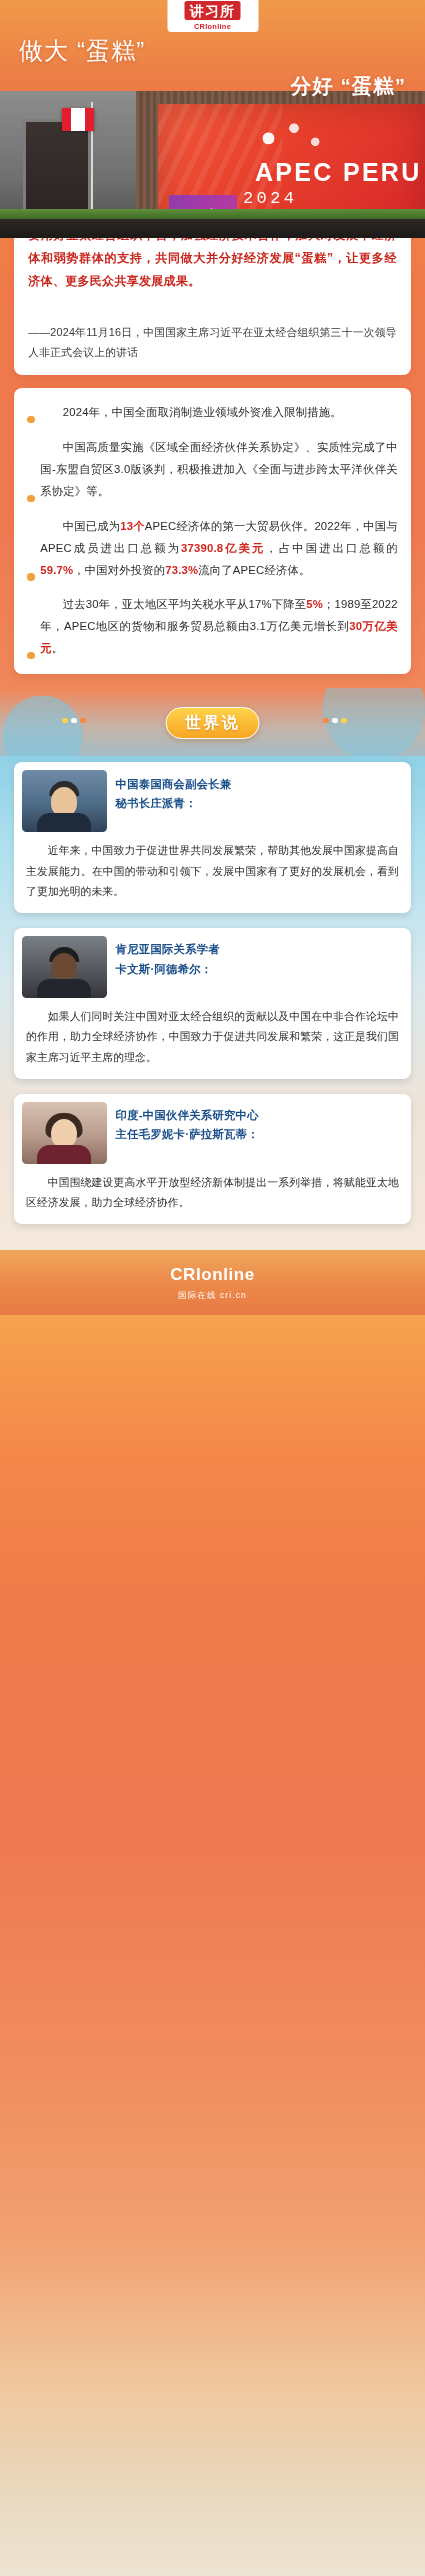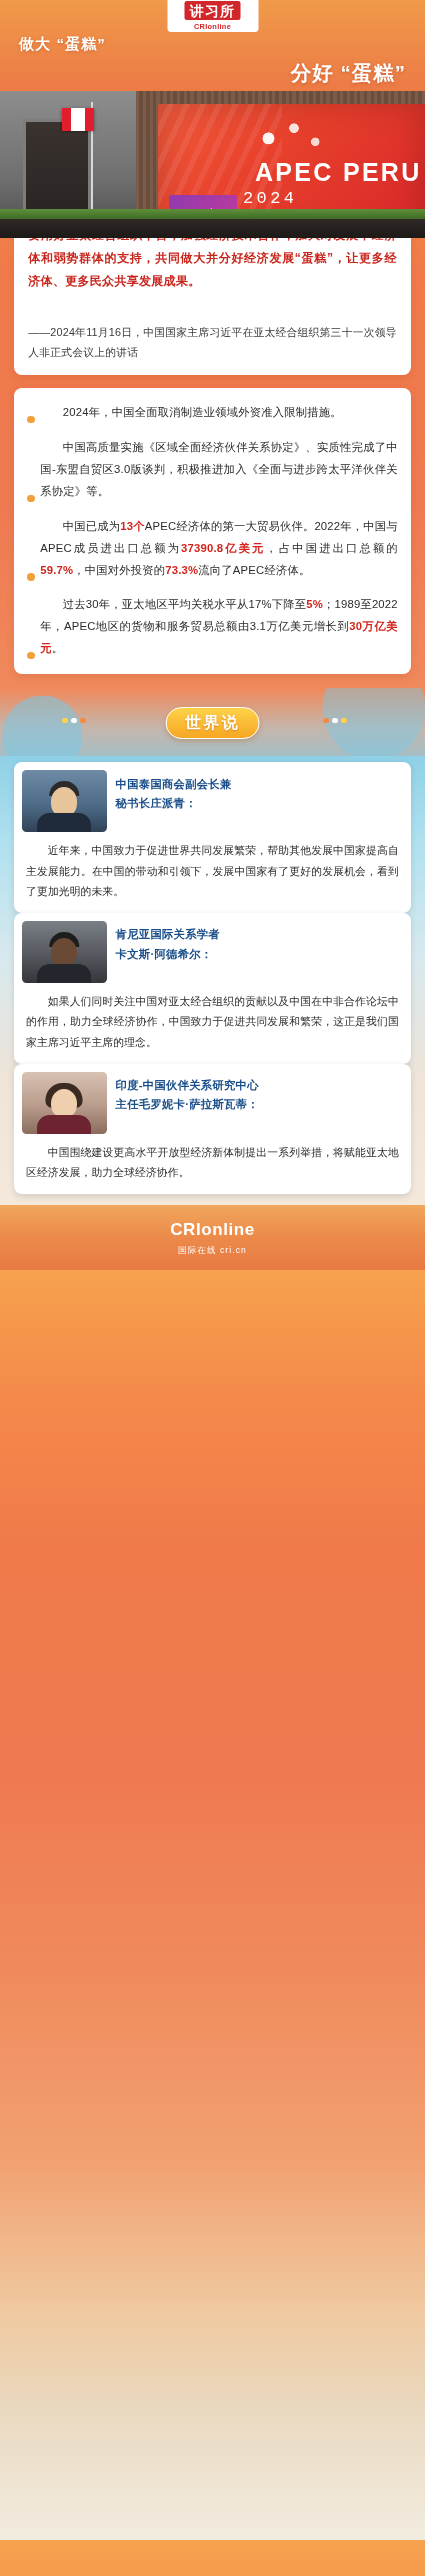--- a/index.html
+++ b/index.html
@@ -30,21 +30,21 @@
   .logo-badge {
     background: #d1272b; color: #fff;
     font-size: 14px; font-weight: bold;
     padding: 1.1px 5.7px; border-radius: 2.3px;
     letter-spacing: 1.1px; line-height: 1.2;
   }
   .logo-sub { color: #d1272b; font-size: 7.4px; font-weight: bold; letter-spacing: 0.3px; margin-top: 1.1px;}
 
   .title-wrap { position: absolute; top: 35px; left: 0; width: 100%; padding: 0 19px; }
   .title-line1 {
-    color: #ffffff; font-size: 15px; font-weight: bold;
+    color: #ffffff; font-size: 24px; font-weight: normal;
     letter-spacing: 1.1px; text-shadow: 0 1.1px 3.4px rgba(150,40,0,.35);
   }
   .title-line2 {
     color: #ffffff; font-size: 20.4px; font-weight: bold;
     letter-spacing: 1.1px; text-align: right; margin-top: 4.5px;
     text-shadow: 0 1.1px 3.4px rgba(150,40,0,.35);
   }
 
   
   .hero-photo {
@@ -194,21 +194,21 @@
   .dot.y{background:#ffd24a;} .dot.w{background:#ffffff;} .dot.o{background:#f58a3c;}
 
   
   .cards-area {
     background: linear-gradient(180deg, #8fd0e6 0%, #aee0ef 18%, #d8e9ee 45%, #efe4d8 72%, #f5e9dc 100%);
     padding: 5.7px 13.6px 11.3px;
   }
   .person-card {
     background: #ffffff;
     border-radius: 8px;
-    margin-bottom: 0;
+    margin-bottom: 15px;
     padding: 0 0 11.3px 0;
     box-shadow: 0 2.3px 6.8px rgba(80,90,100,.18);
     overflow: hidden;
   }
   .person-head { display: flex; align-items: stretch; }
   .portrait {
     width: 85px; height: 62px; flex: 0 0 auto;
     margin: 8px 0 0 8px;
     border-radius: 4.5px;
     overflow: hidden;

